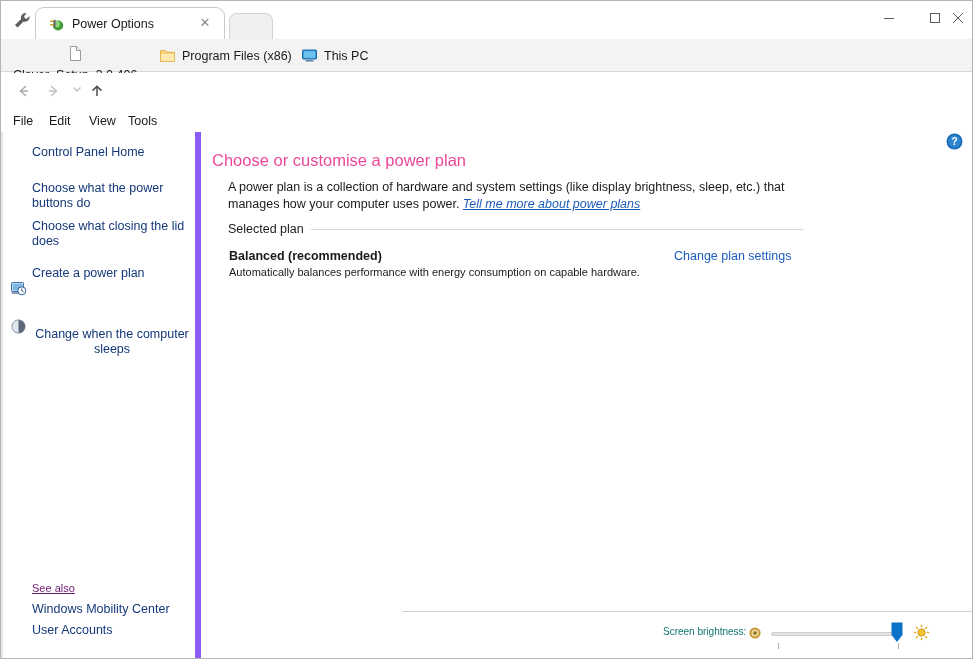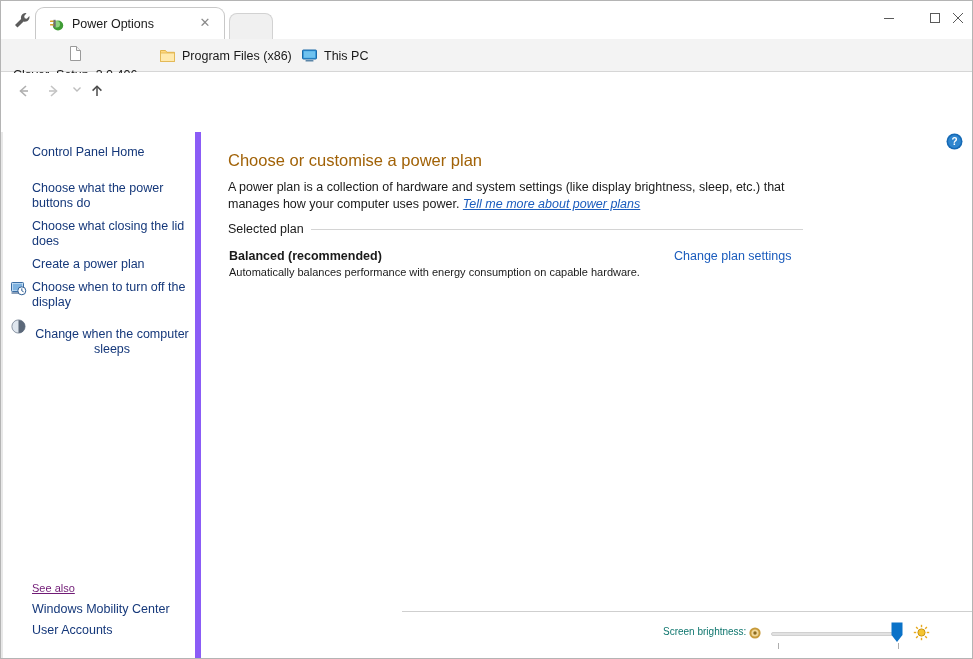--- a/index.html
+++ b/index.html
@@ -168,22 +168,22 @@
     position: absolute; left: 9px; width: 17px; height: 17px;
   }
   .seealso-label {
     position: absolute; left: 31px; top: 450px;
     font-size: 11px; color: #701a75; text-decoration: underline;
   }
 
   
   .main { position: absolute; left: 200px; top: 0; width: 771px; height: 526px; }
   .h1 {
-    position: absolute; left: 27px; top: 19px;
-    font-size: 16.5px; color: #a16207; font-weight: normal; white-space: nowrap;
+    position: absolute; left: 11px; top: 19px;
+    font-size: 16.5px; color: #ec4899; font-weight: normal; white-space: nowrap;
   }
   .intro {
     position: absolute; left: 27px; top: 47px; width: 585px;
     font-size: 12.5px; color: #1a1a1a; line-height: 17px;
   }
   .inline-link { color: #1b5cbd; text-decoration: underline; cursor: pointer; font-style: italic; }
 
   .group-label {
     position: absolute; left: 27px; top: 90px;
     font-size: 12.5px; color: #1a1a1a; background: #ffffff;
@@ -371,44 +371,49 @@
       <span class="search-ph">Search Contr...</span>
       <span class="search-ico">
         <svg width="14" height="14" viewBox="0 0 14 14">
           <circle cx="6" cy="6" r="3.8" stroke="#4a4a4a" stroke-width="1.2" fill="none"></circle>
           <path d="M8.9 8.9 L12.5 12.5" stroke="#4a4a4a" stroke-width="1.3"></path>
         </svg>
       </span>
     </div>
   </div>
 
+  <div class="menubar">
+    <span class="menu-item mi-file">File</span>
+    <span class="menu-item mi-edit">Edit</span>
+    <span class="menu-item mi-view">View</span>
+    <span class="menu-item mi-tools">Tools</span>
+  </div>
 
   <div class="content">
 
     <div class="sidebar">
       <div class="side-border"></div>
 
       <div class="side-link" style="top:13px;">Control Panel Home</div>
 
       <div class="side-link" style="top:87px;">Choose what closing the lid does</div>
 
       <div class="side-link" style="top:49px;">Choose what the power buttons do</div>
 
-      <div class="side-link" style="top:125px;">Create a power plan</div>
+      <div class="side-link" style="top:134px;">Create a power plan</div>
 
       <span class="side-ico" style="top:148px;">
         <svg width="17" height="17" viewBox="0 0 17 17">
           <rect x="1.5" y="2.5" width="12" height="9" rx="0.8" fill="#cfe2f5" stroke="#3a6ea5" stroke-width="1"></rect>
           <rect x="2.8" y="3.7" width="9.4" height="6.6" fill="#7fb3e0"></rect>
           <rect x="1.5" y="12.2" width="12" height="1.6" fill="#6e88a8"></rect>
           <circle cx="11.8" cy="10.8" r="4" fill="#ffffff" stroke="#2d5d94" stroke-width="1"></circle>
           <path d="M11.8 8.4 V10.8 L13.6 11.8" stroke="#2d5d94" stroke-width="1" fill="none"></path>
         </svg>
       </span>
-      <div class="side-link" style="top:148px;">Choose when to turn off the display</div>
 
       <span class="side-ico" style="top:186px;">
         <svg width="17" height="17" viewBox="0 0 17 17">
           <circle cx="8.5" cy="8.5" r="6.6" fill="#dfe6ee" stroke="#8c97a6" stroke-width="1"></circle>
           <path d="M8.5 1.9 a6.6 6.6 0 0 1 0 13.2 z" fill="#5b6879"></path>
         </svg>
       </span>
       <div class="side-link" style="top:195px;text-align:center;">Change when the computer sleeps</div>
 
       <div class="seealso-label">See also</div>

